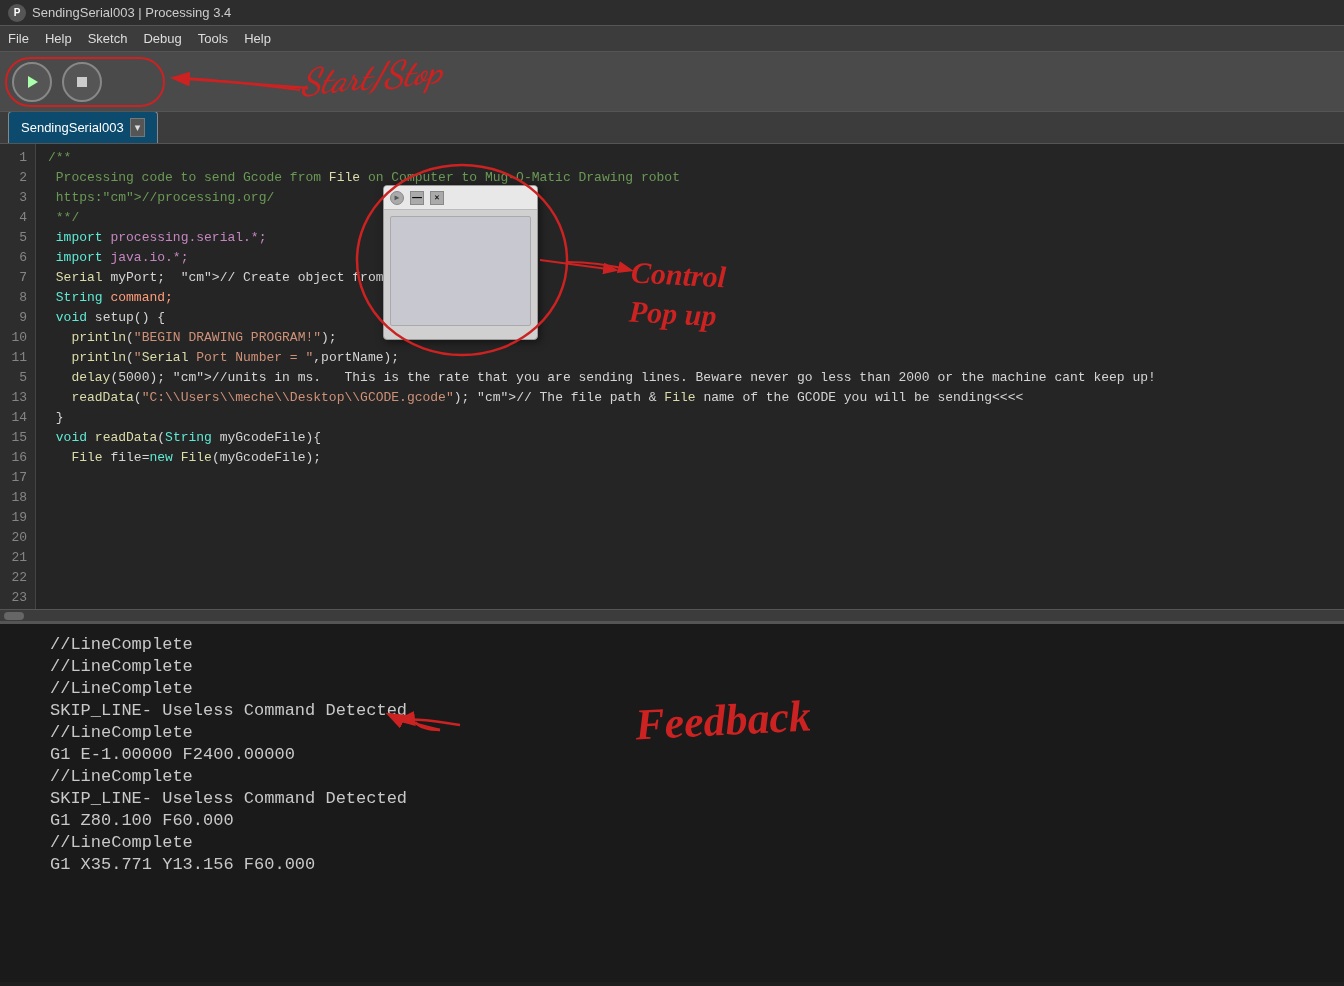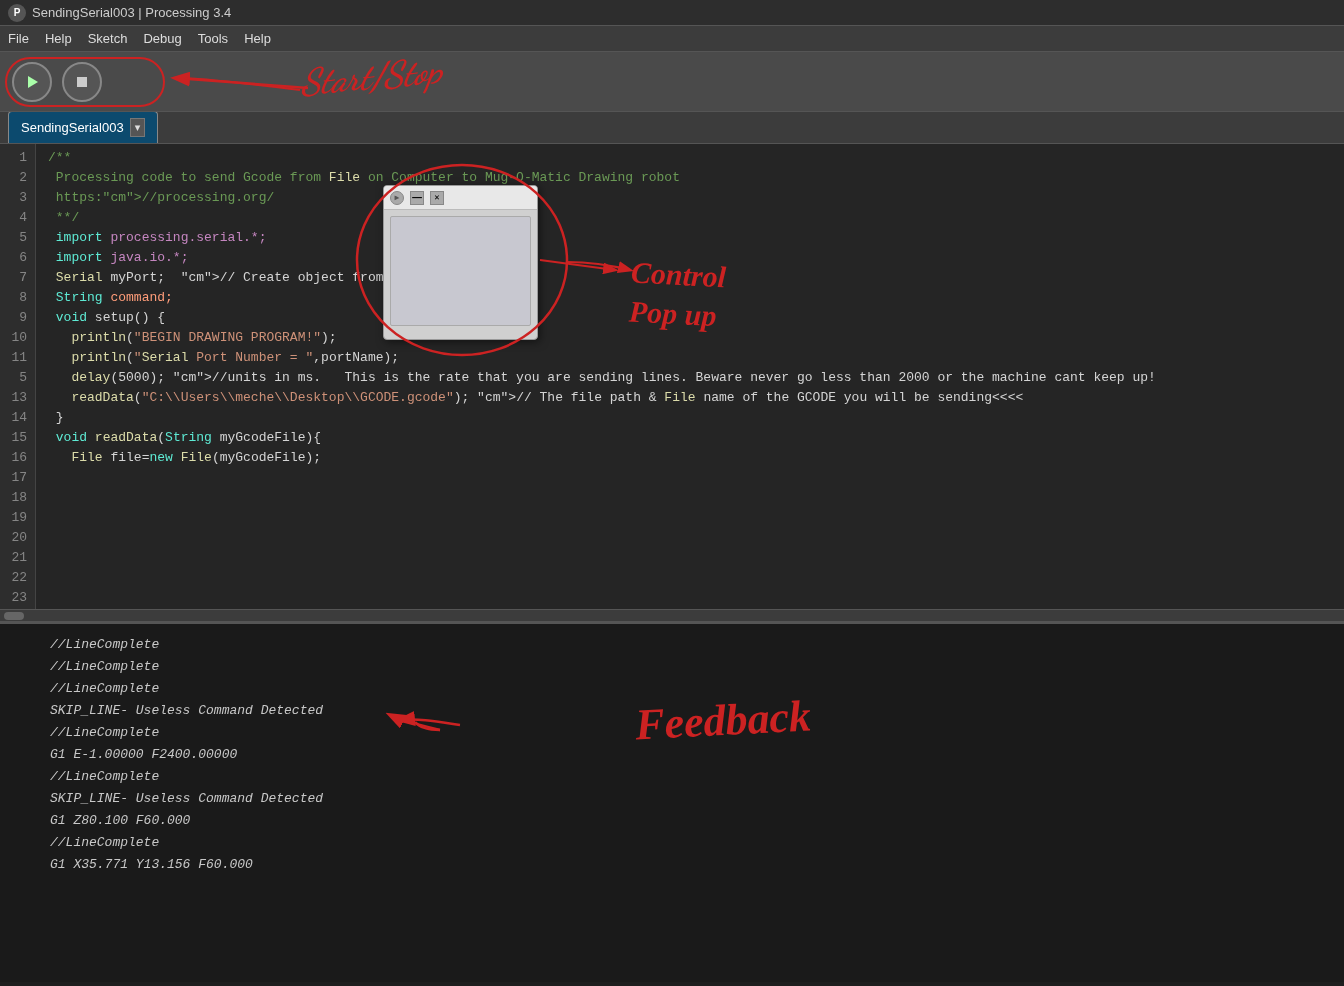--- a/index.html
+++ b/index.html
@@ -264,27 +264,26 @@
       transform: rotate(3deg);
     }
 
     
 
     
     #console-area {
       background: #1a1a1a;
       color: #c8c8c8;
       font-family: 'Courier New', monospace;
-      font-size: 13px;
+      font-size: 17px;
       line-height: 22px;
       padding: 10px 20px 10px 50px;
       height: 358px;
       overflow: hidden;
       position: relative;
-      font-style: italic;
     }
 
     
     #feedback-text {
       position: absolute;
       left: 635px;
       top: 695px;
       font-family: Georgia, serif;
       font-size: 44px;
       color: #cc2222;

